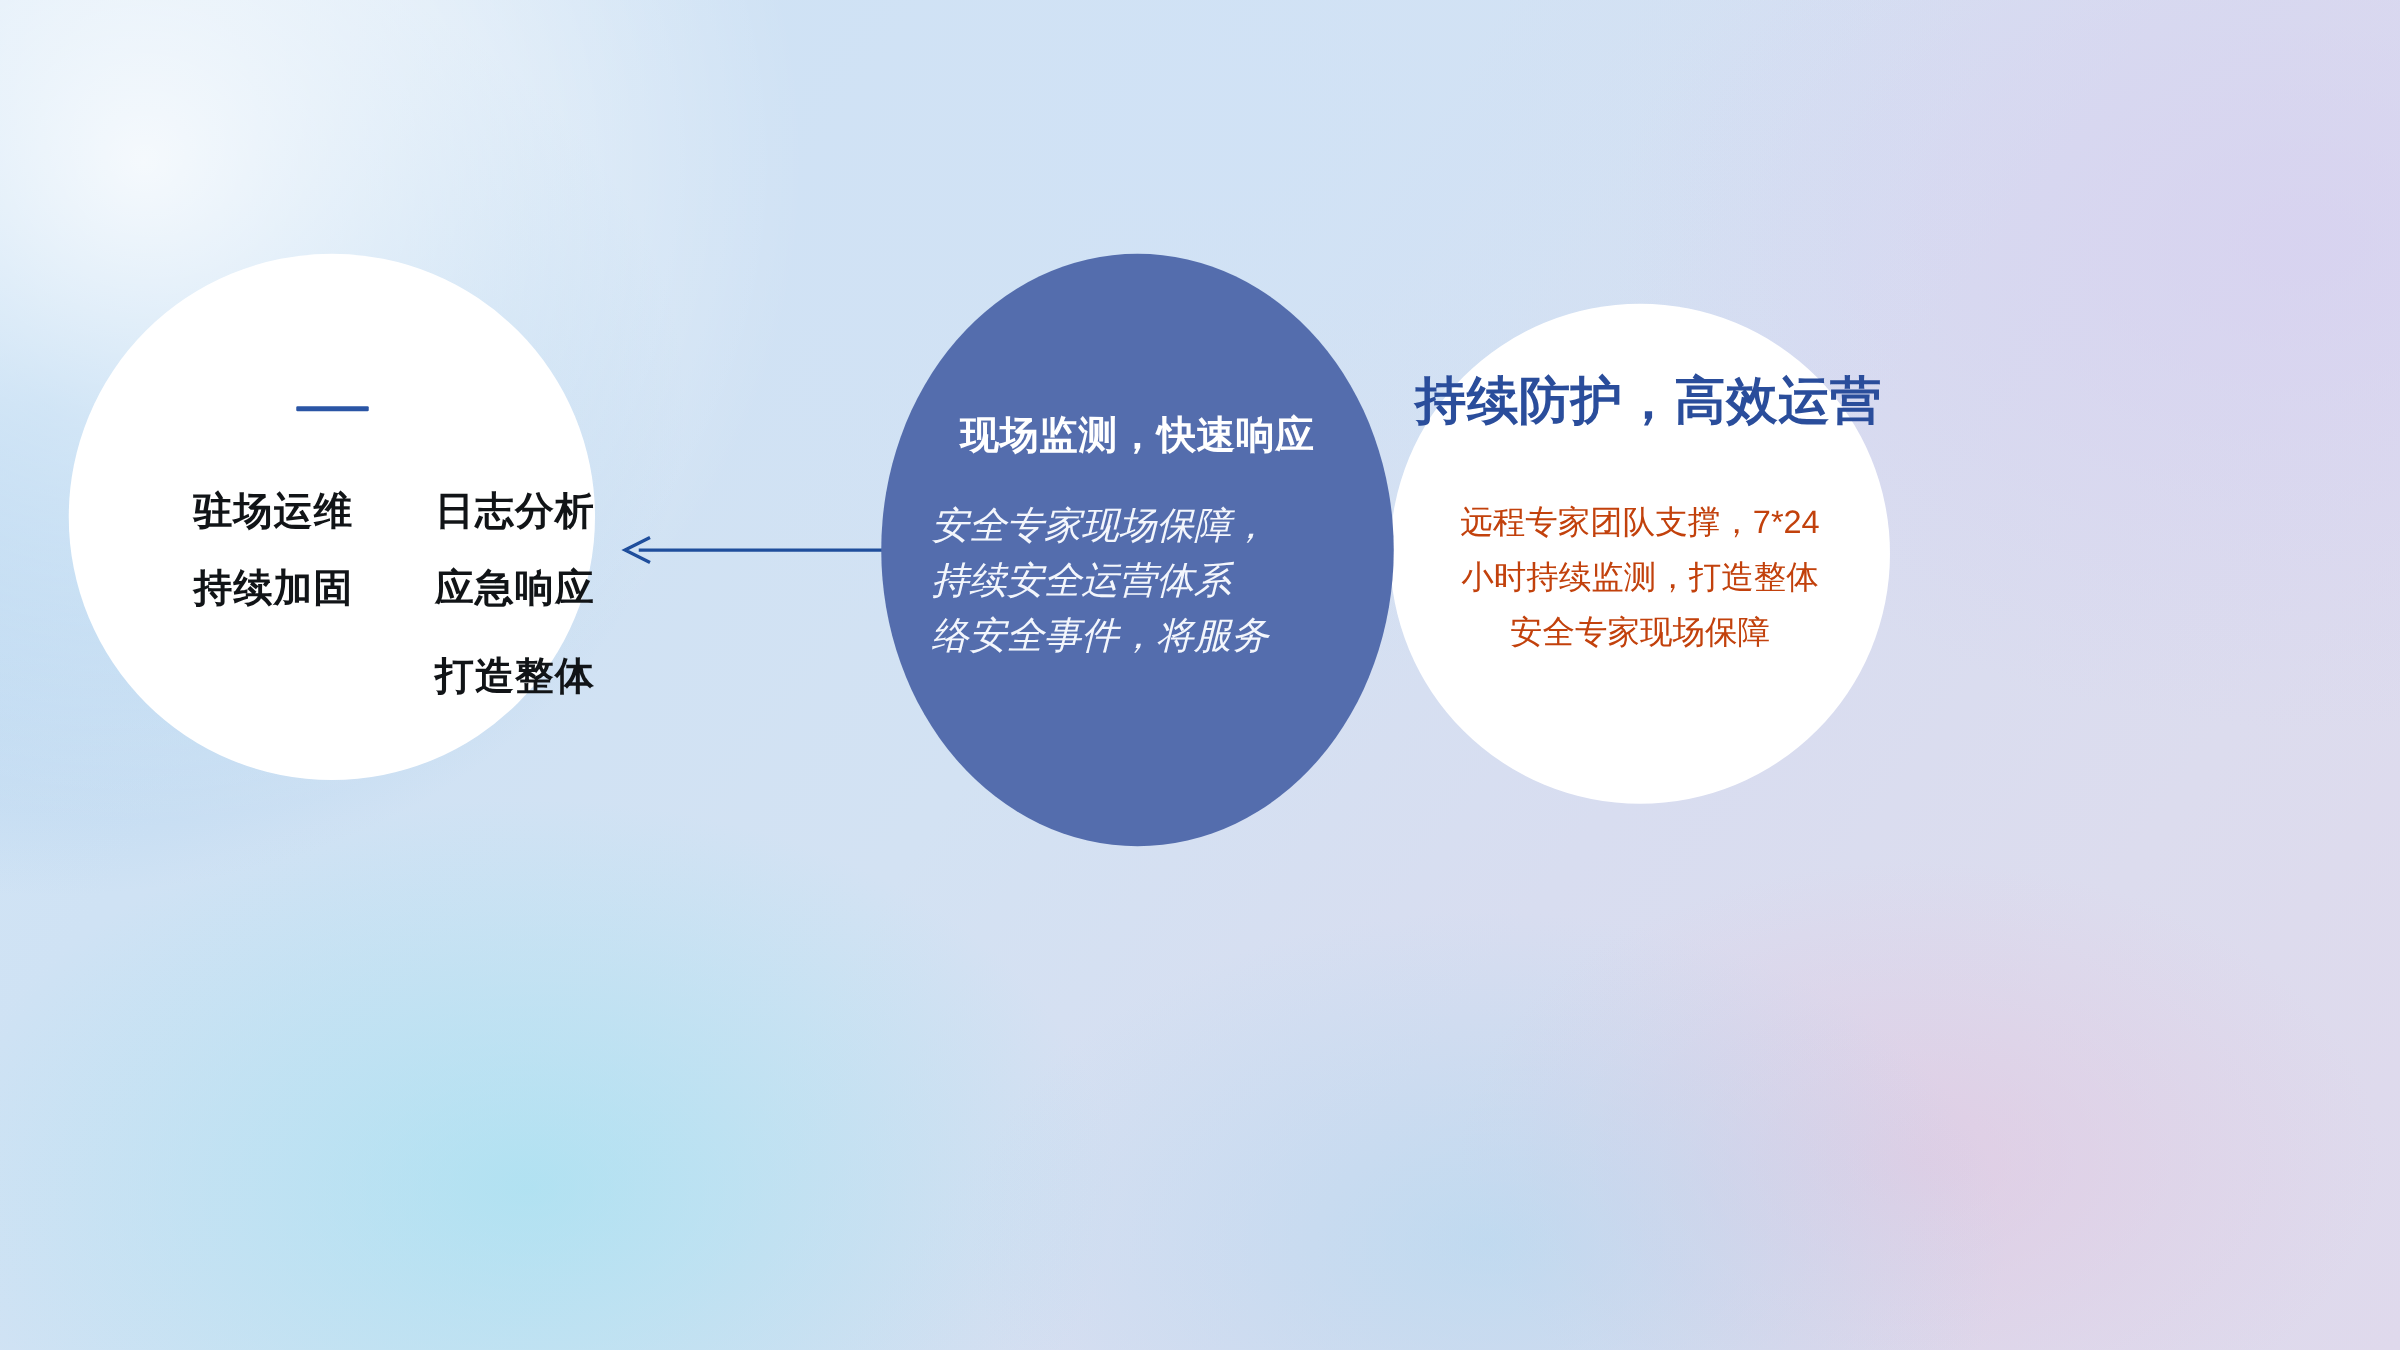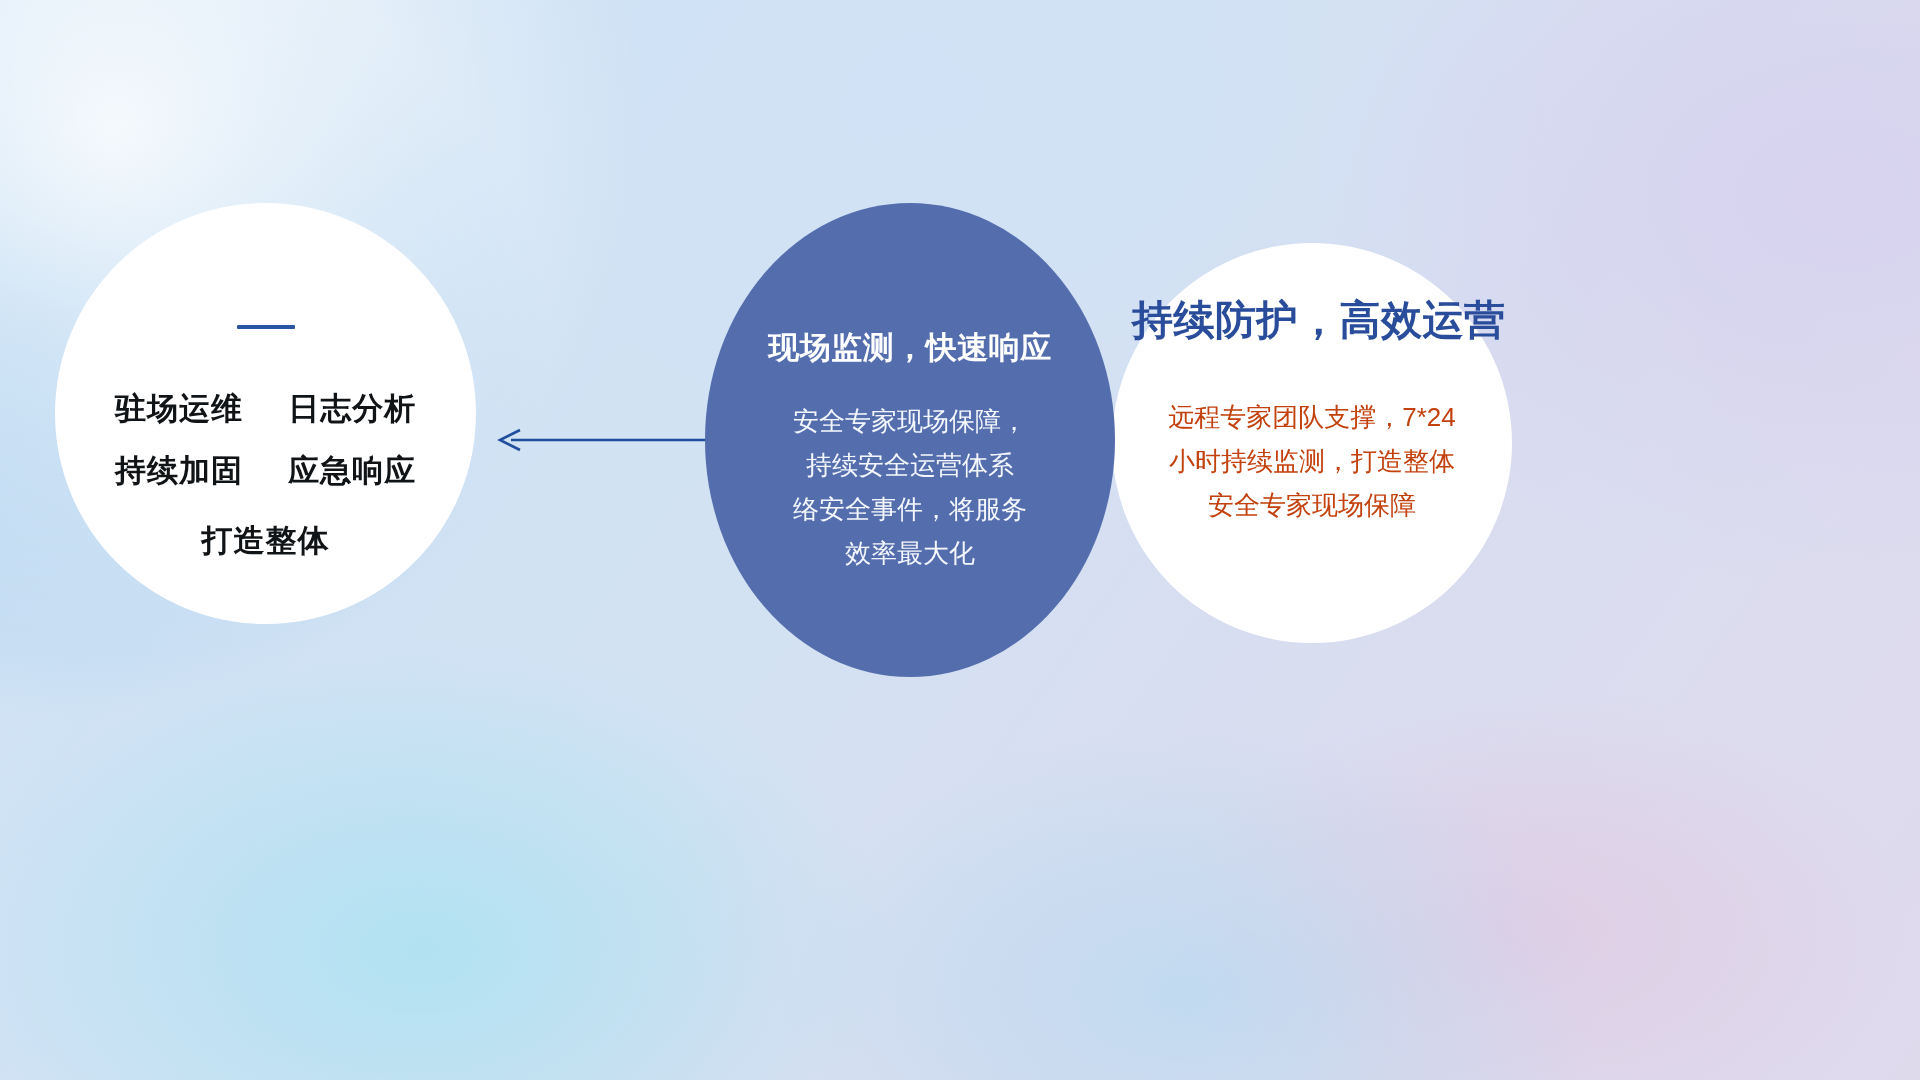--- a/index.html
+++ b/index.html
@@ -24,23 +24,24 @@
 
   
   #left-circle{
     left:55px;top:203px;width:421px;height:421px;background:#ffffff;
   }
   #left-divider{
     position:absolute;left:50%;top:122px;transform:translateX(-50%);
     width:58px;height:4px;background:#2a55a5;border-radius:1px;
   }
   .left-line{
-    position:absolute;left:0;width:100%;text-align:center;
+    position:absolute;left:0;width:100%;text-align:right;
     color:#111417;font-weight:bold;font-size:31px;letter-spacing:1px;
     white-space:nowrap;
+    font-family:Liberation Mono, monospace;
   }
   #left-l1{top:185px;}
   #left-l2{top:247px;}
   #left-l3{top:317px;}
   .gapw{display:inline-block;width:26px;}
 
   
   #arrow{position:absolute;left:495px;top:424px;width:215px;height:32px;}
 
   
@@ -48,22 +49,22 @@
     left:705px;top:203px;width:410px;height:474px;background:#546dad;
     z-index:2;
   }
   #mid-title{
     position:absolute;left:-50px;top:92px;width:510px;text-align:center;
     color:#ffffff;font-weight:bold;font-size:31px;letter-spacing:.5px;white-space:nowrap;
     z-index:4;
     margin-top:32px;
   }
   #mid-body{
-    position:absolute;left:40px;top:196px;width:330px;text-align:center;
-    color:#f3f6fc;font-size:26px;line-height:44px;
+    position:absolute;left:40px;top:196px;width:330px;text-align:left;
+    color:#f3f6fc;font-size:30px;line-height:44px;font-style:italic;
   }
 
   
   #right-circle{
     left:1112px;top:243px;width:400px;height:400px;background:#ffffff;z-index:1;
   }
   #right-title{
     position:absolute;left:20px;top:50px;width:360px;text-align:center;
     color:#2a4d9b;font-weight:bold;font-size:41px;letter-spacing:.5px;white-space:nowrap;
   }
@@ -104,21 +105,20 @@
       <polyline points="25,6 5,16 25,26" fill="none" stroke="#1f4e9c" stroke-width="2.6"></polyline>
     </svg>
   </div>
 
   <div class="circle" id="mid-circle">
     <div id="mid-title">现场监测，快速响应</div>
     <div id="mid-body">
       <span class="bodyline">安全专家现场保障，</span>
       <span class="bodyline">持续安全运营体系</span>
       <span class="bodyline">络安全事件，将服务</span>
-      <span class="bodyline">效率最大化</span>
     </div>
   </div>
 
   <div class="circle" id="right-circle">
     <div id="right-title">持续防护，高效运营</div>
     <div id="right-body">
       <span class="bodyline">远程专家团队支撑，7*24</span>
       <span class="bodyline">小时持续监测，打造整体</span>
       <span class="bodyline">安全专家现场保障</span>
     </div>

